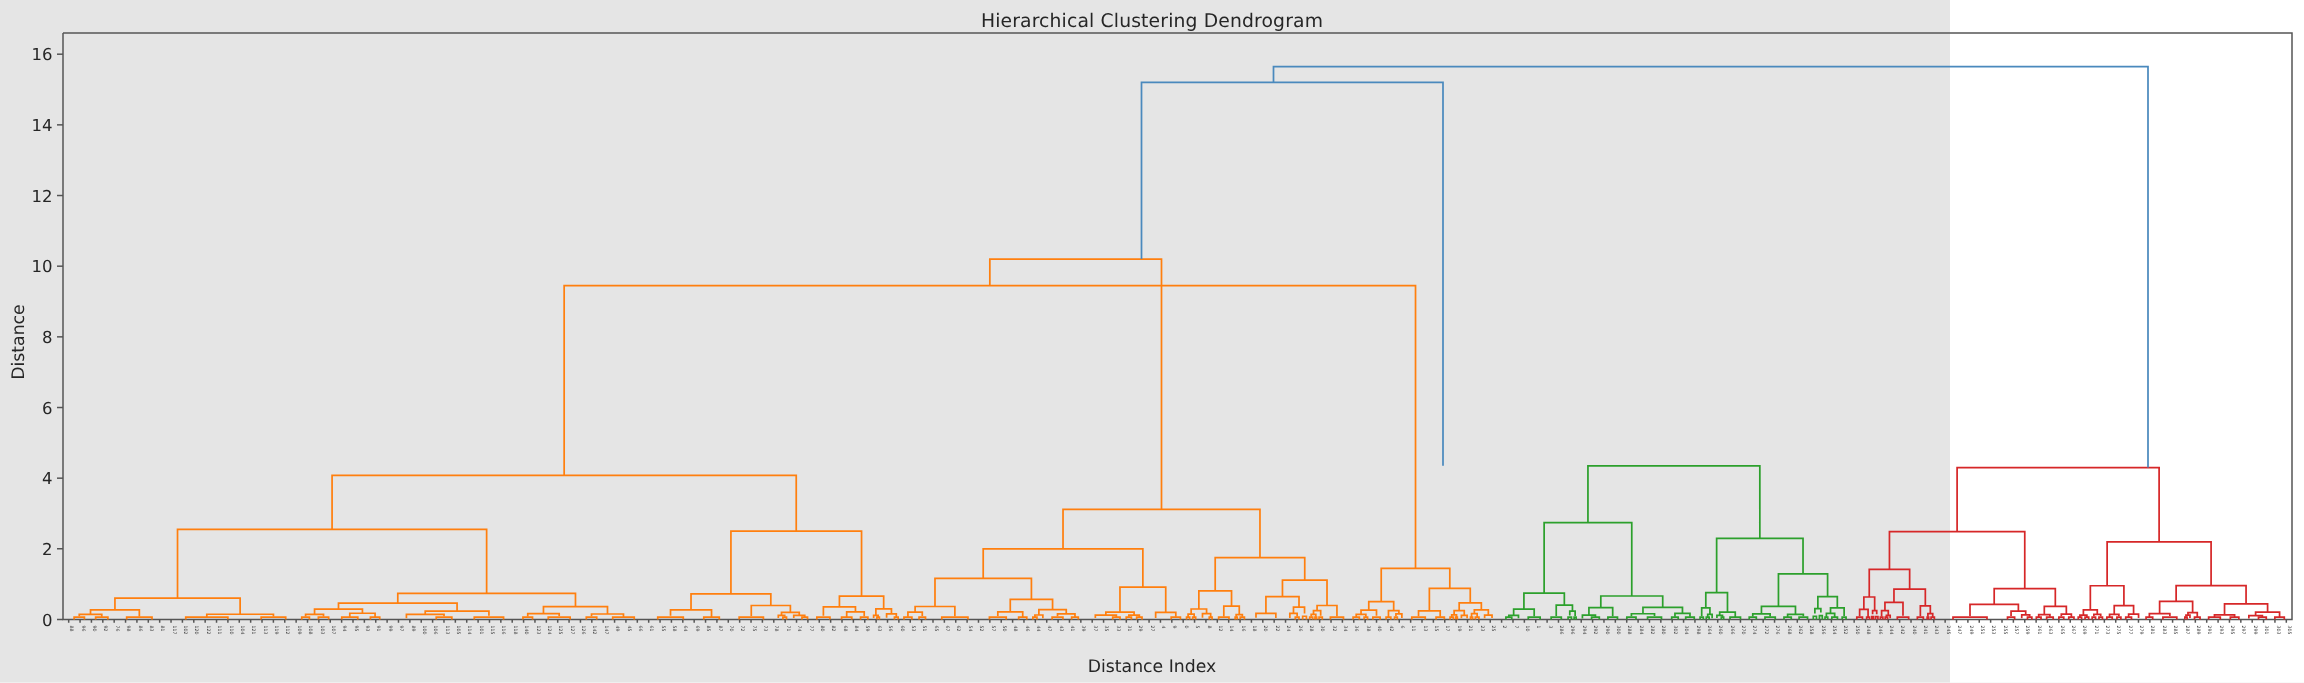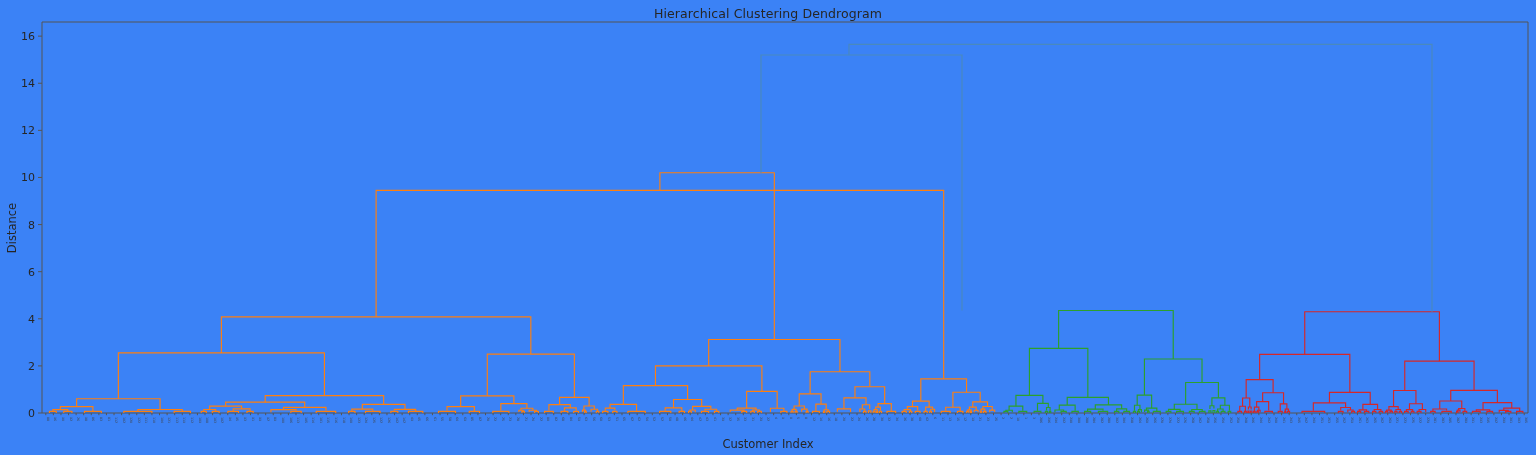--- a/index.html
+++ b/index.html
@@ -1,17 +1,17 @@
 <!DOCTYPE html>
 <html><head>
 <meta charset="utf-8">
 <style>
   html,body{margin:0;padding:0;background:#ffffff;}
   body{width:1536px;height:455px;font-family:"DejaVu Sans","Liberation Sans",sans-serif;overflow:hidden;}
-  #fig{position:relative;width:1536px;height:455px;background:#3b82f6;}
+  #fig{position:relative;width:1272px;height:455px;background:#e5e5e5;padding-left:28px;}
   #plot-title{position:absolute;left:0;top:6px;width:1536px;text-align:center;font-size:12.5px;color:#262626;letter-spacing:.1px;}
   #ylabel{position:absolute;left:4px;top:0;width:16px;height:455px;display:flex;align-items:center;justify-content:center;}
   #ylabel span{transform:rotate(-90deg);white-space:nowrap;font-size:11.5px;color:#262626;}
   #xlabel{position:absolute;left:0;bottom:4px;width:1536px;text-align:center;font-size:11.5px;color:#262626;}
   svg{position:absolute;left:0;top:0;}
   .axis-line{stroke:#555555;stroke-width:1;fill:none;}
   .tick-line{stroke:#555555;stroke-width:1;}
   .tick-label{font-size:11px;fill:#262626;}
   .leaf-label{font-size:3.1px;fill:#404040;}
   .link{fill:none;stroke-width:1.15;stroke-linecap:butt;stroke-linejoin:miter;}
@@ -20,21 +20,21 @@
 <body>
 
 <div id="fig">
 
   <div id="plot-title">Hierarchical Clustering Dendrogram</div>
 
   <div id="ylabel">
     <span>Distance</span>
   </div>
 
-  <div id="xlabel">Customer Index</div>
+  <div id="xlabel">Distance Index</div>
 
   <svg id="canvas" width="1536" height="455">
     <g id="axes-group">
         <path d="M 42 22 L 42 413 L 1528 413 L 1528 22 L 42 22" class="axis-line"></path>
       </g>
     <g id="links-group">
         <path d="M 49.422696143060534 413 L 49.422696143060534 411.3512048192771 L 56.268088429181596 411.3512048192771 L 56.268088429181596 413" class="link" stroke="#ff7f0e"></path>
         <path d="M 63.7685514646684 413 L 63.7685514646684 411.3512048192771 L 71.92408524952094 411.3512048192771 L 71.92408524952094 413" class="link" stroke="#ff7f0e"></path>
         <path d="M 52.84539228612107 410.906192754395 L 52.84539228612107 409.6582717031544 L 67.84631835709467 409.6582717031544 L 67.84631835709467 411.23218068018036" class="link" stroke="#ff7f0e"></path>
         <path d="M 84.44903922283497 413 L 84.44903922283497 411.3512048192771 L 101.34341338461047 411.3512048192771 L 101.34341338461047 413" class="link" stroke="#ff7f0e"></path>

